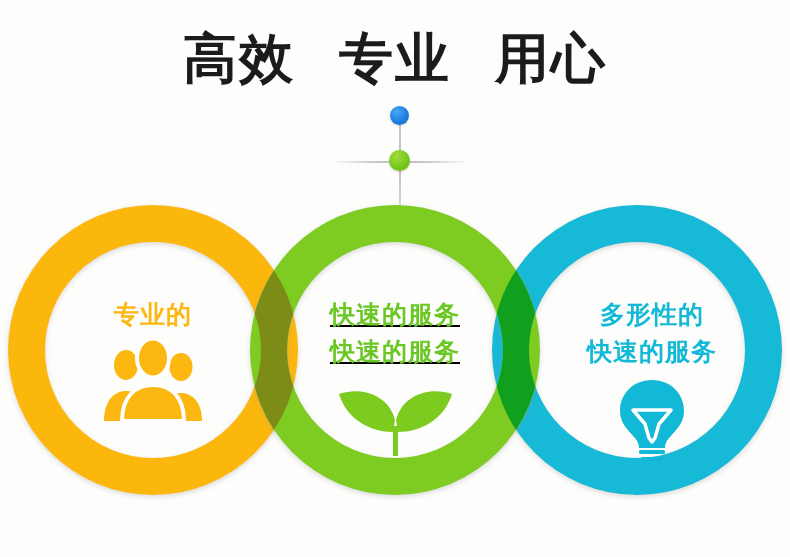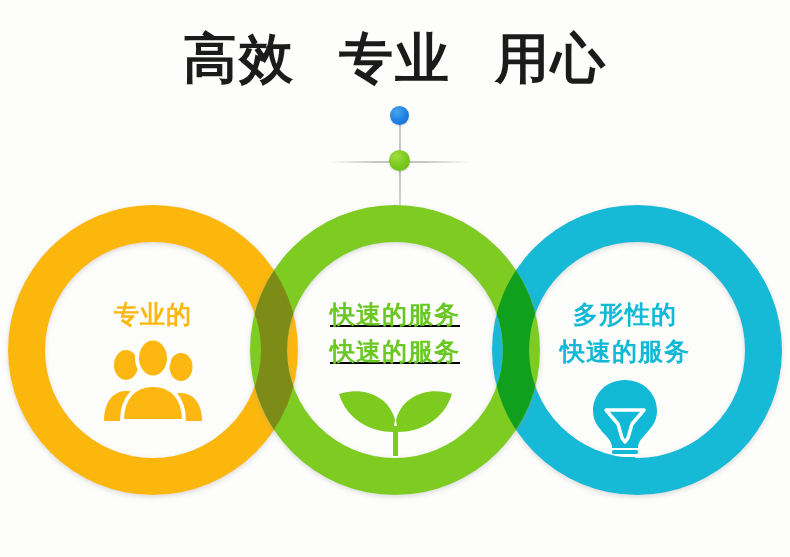--- a/index.html
+++ b/index.html
@@ -107,21 +107,21 @@
     font-weight: bold;
     font-size: 25px;
     line-height: 37px;
     letter-spacing: 1px;
     white-space: nowrap;
   }
   .ring-text .line { display: block; }
 
   #content-1 { left: 38px;  top: 296px; }
   #content-2 { left: 280px; top: 296px; text-decoration: underline; }
-  #content-3 { left: 510px; top: 296px; }
+  #content-3 { left: 537px; top: 296px; }
 
   #content-1 .ring-text { color: #fcb711; }
   #content-2 .ring-text { color: #6bc824; }
   #content-3 .ring-text { color: #12b9d6; }
 
   .ring-icon {
     display: block;
     margin: 6px auto 0 auto;
   }
 </style>

